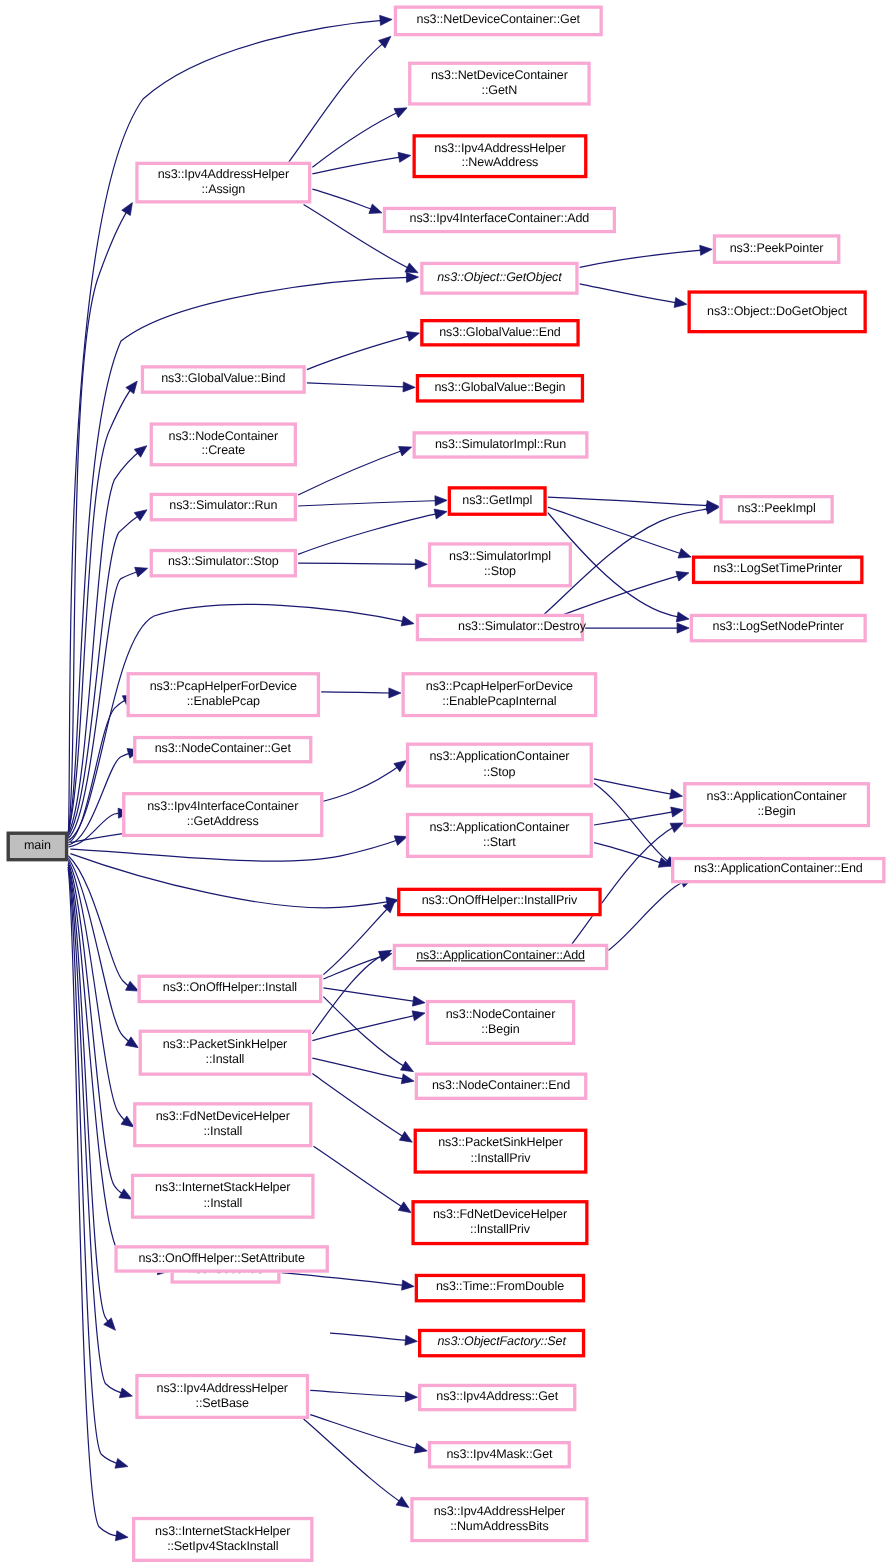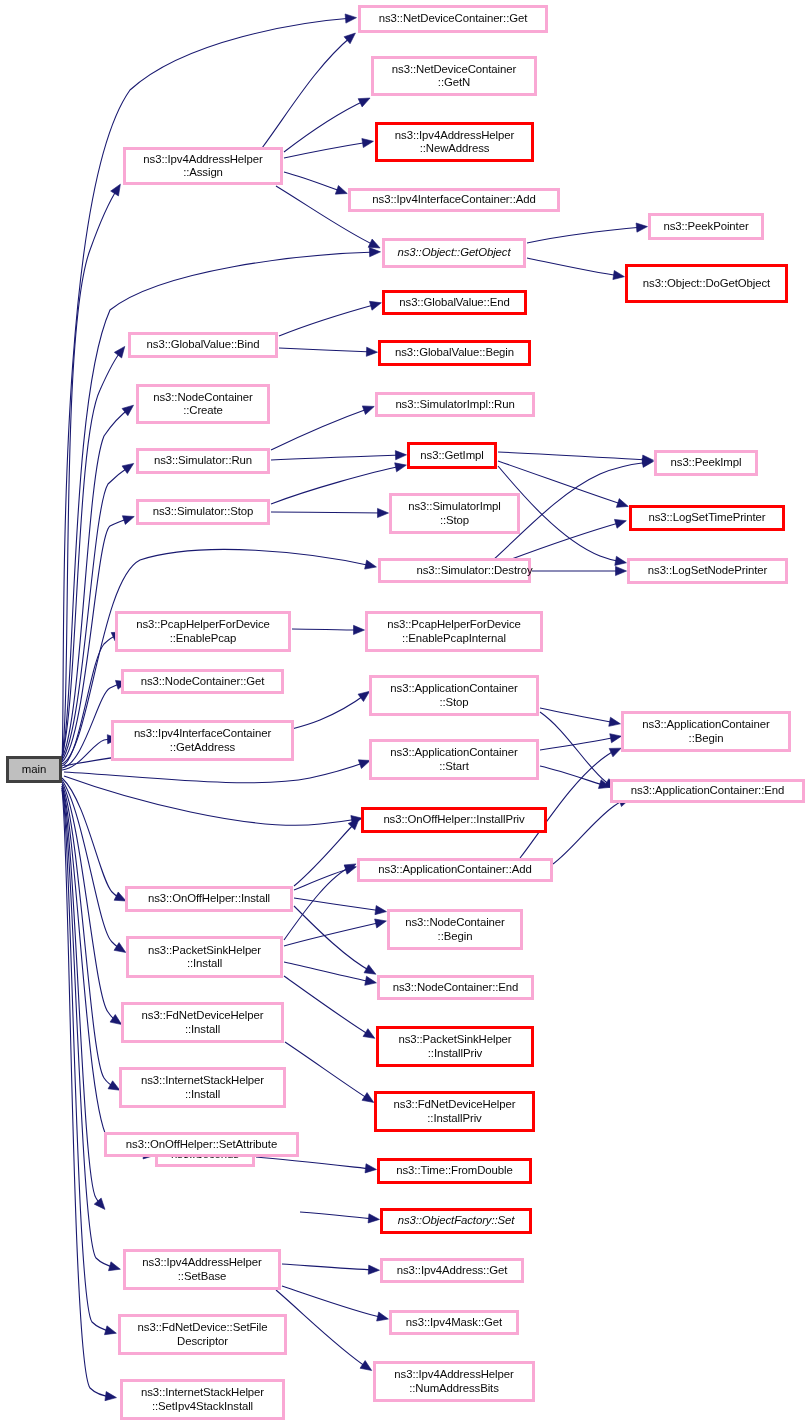--- a/index.html
+++ b/index.html
@@ -228,21 +228,21 @@
     <div class="node" id="node-n_ifc_getaddress" style="left: 111px; top: 720px; width: 183px; height: 41px;">ns3::Ipv4InterfaceContainer
 ::GetAddress</div>
     <div class="node" id="node-n_ac_stop" style="left: 369px; top: 675px; width: 170px; height: 41px;">ns3::ApplicationContainer
 ::Stop</div>
     <div class="node" id="node-n_ac_start" style="left: 369px; top: 739px; width: 170px; height: 41px;">ns3::ApplicationContainer
 ::Start</div>
     <div class="node" id="node-n_ac_begin" style="left: 621px; top: 711px; width: 170px; height: 41px;">ns3::ApplicationContainer
 ::Begin</div>
     <div class="node" id="node-n_ac_end" style="left: 610px; top: 779px; width: 195px; height: 24px;">ns3::ApplicationContainer::End</div>
     <div class="node red" id="node-n_onoff_installpriv" style="left: 361px; top: 807px; width: 186px; height: 26px;">ns3::OnOffHelper::InstallPriv</div>
-    <div class="node" id="node-n_ac_add" style="left: 357px; top: 858px; width: 196px; height: 24px;">ns3::ApplicationContainer::Add</div>
+    <div class="node" id="node-n_ac_add" style="left: 357px; top: 858px; width: 196px; height: 24px; text-decoration: underline;">ns3::ApplicationContainer::Add</div>
     <div class="node" id="node-n_onoff_install" style="left: 125px; top: 886px; width: 168px; height: 26px;">ns3::OnOffHelper::Install</div>
     <div class="node" id="node-n_psh_install" style="left: 126px; top: 936px; width: 157px; height: 42px;">ns3::PacketSinkHelper
 ::Install</div>
     <div class="node" id="node-n_nc_begin" style="left: 387px; top: 909px; width: 136px; height: 41px;">ns3::NodeContainer
 ::Begin</div>
     <div class="node" id="node-n_nc_end" style="left: 377px; top: 975px; width: 157px; height: 25px;">ns3::NodeContainer::End</div>
     <div class="node" id="node-n_fdnet_install" style="left: 121px; top: 1002px; width: 163px; height: 41px;">ns3::FdNetDeviceHelper
 ::Install</div>
     <div class="node" id="node-n_ish_install" style="left: 119px; top: 1067px; width: 167px; height: 41px;">ns3::InternetStackHelper
 ::Install</div>
@@ -250,20 +250,18 @@
 ::InstallPriv</div>
     <div class="node red" id="node-n_fdnet_installpriv" style="left: 374px; top: 1091px; width: 161px; height: 41px;">ns3::FdNetDeviceHelper
 ::InstallPriv</div>
     <div class="node" id="node-n_seconds" style="left: 155px; top: 1142px; width: 100px; height: 25px;">ns3::Seconds</div>
     <div class="node red" id="node-n_fromdouble" style="left: 377px; top: 1158px; width: 155px; height: 26px;">ns3::Time::FromDouble</div>
     <div class="node" id="node-n_setattribute" style="left: 104px; top: 1132px; width: 195px; height: 25px;">ns3::OnOffHelper::SetAttribute</div>
     <div class="node red" id="node-n_of_set" style="left: 380px; top: 1208px; width: 152px; height: 26px; font-style: italic;">ns3::ObjectFactory::Set</div>
     <div class="node" id="node-n_setbase" style="left: 123px; top: 1249px; width: 158px; height: 41px;">ns3::Ipv4AddressHelper
 ::SetBase</div>
     <div class="node" id="node-n_ipv4addr_get" style="left: 380px; top: 1258px; width: 144px; height: 25px;">ns3::Ipv4Address::Get</div>
-    <div class="node" id="node-n_setfiledesc" style="left: 118px; top: 1314px; width: 169px; height: 41px;">ns3::FdNetDevice::SetFile
-Descriptor</div>
     <div class="node" id="node-n_ipv4mask_get" style="left: 389px; top: 1310px; width: 130px; height: 25px;">ns3::Ipv4Mask::Get</div>
     <div class="node" id="node-n_setipv4stack" style="left: 120px; top: 1379px; width: 165px; height: 41px;">ns3::InternetStackHelper
 ::SetIpv4StackInstall</div>
     <div class="node" id="node-n_numaddressbits" style="left: 373px; top: 1361px; width: 162px; height: 41px;">ns3::Ipv4AddressHelper
 ::NumAddressBits</div>
   </div>
 
 </body></html>

